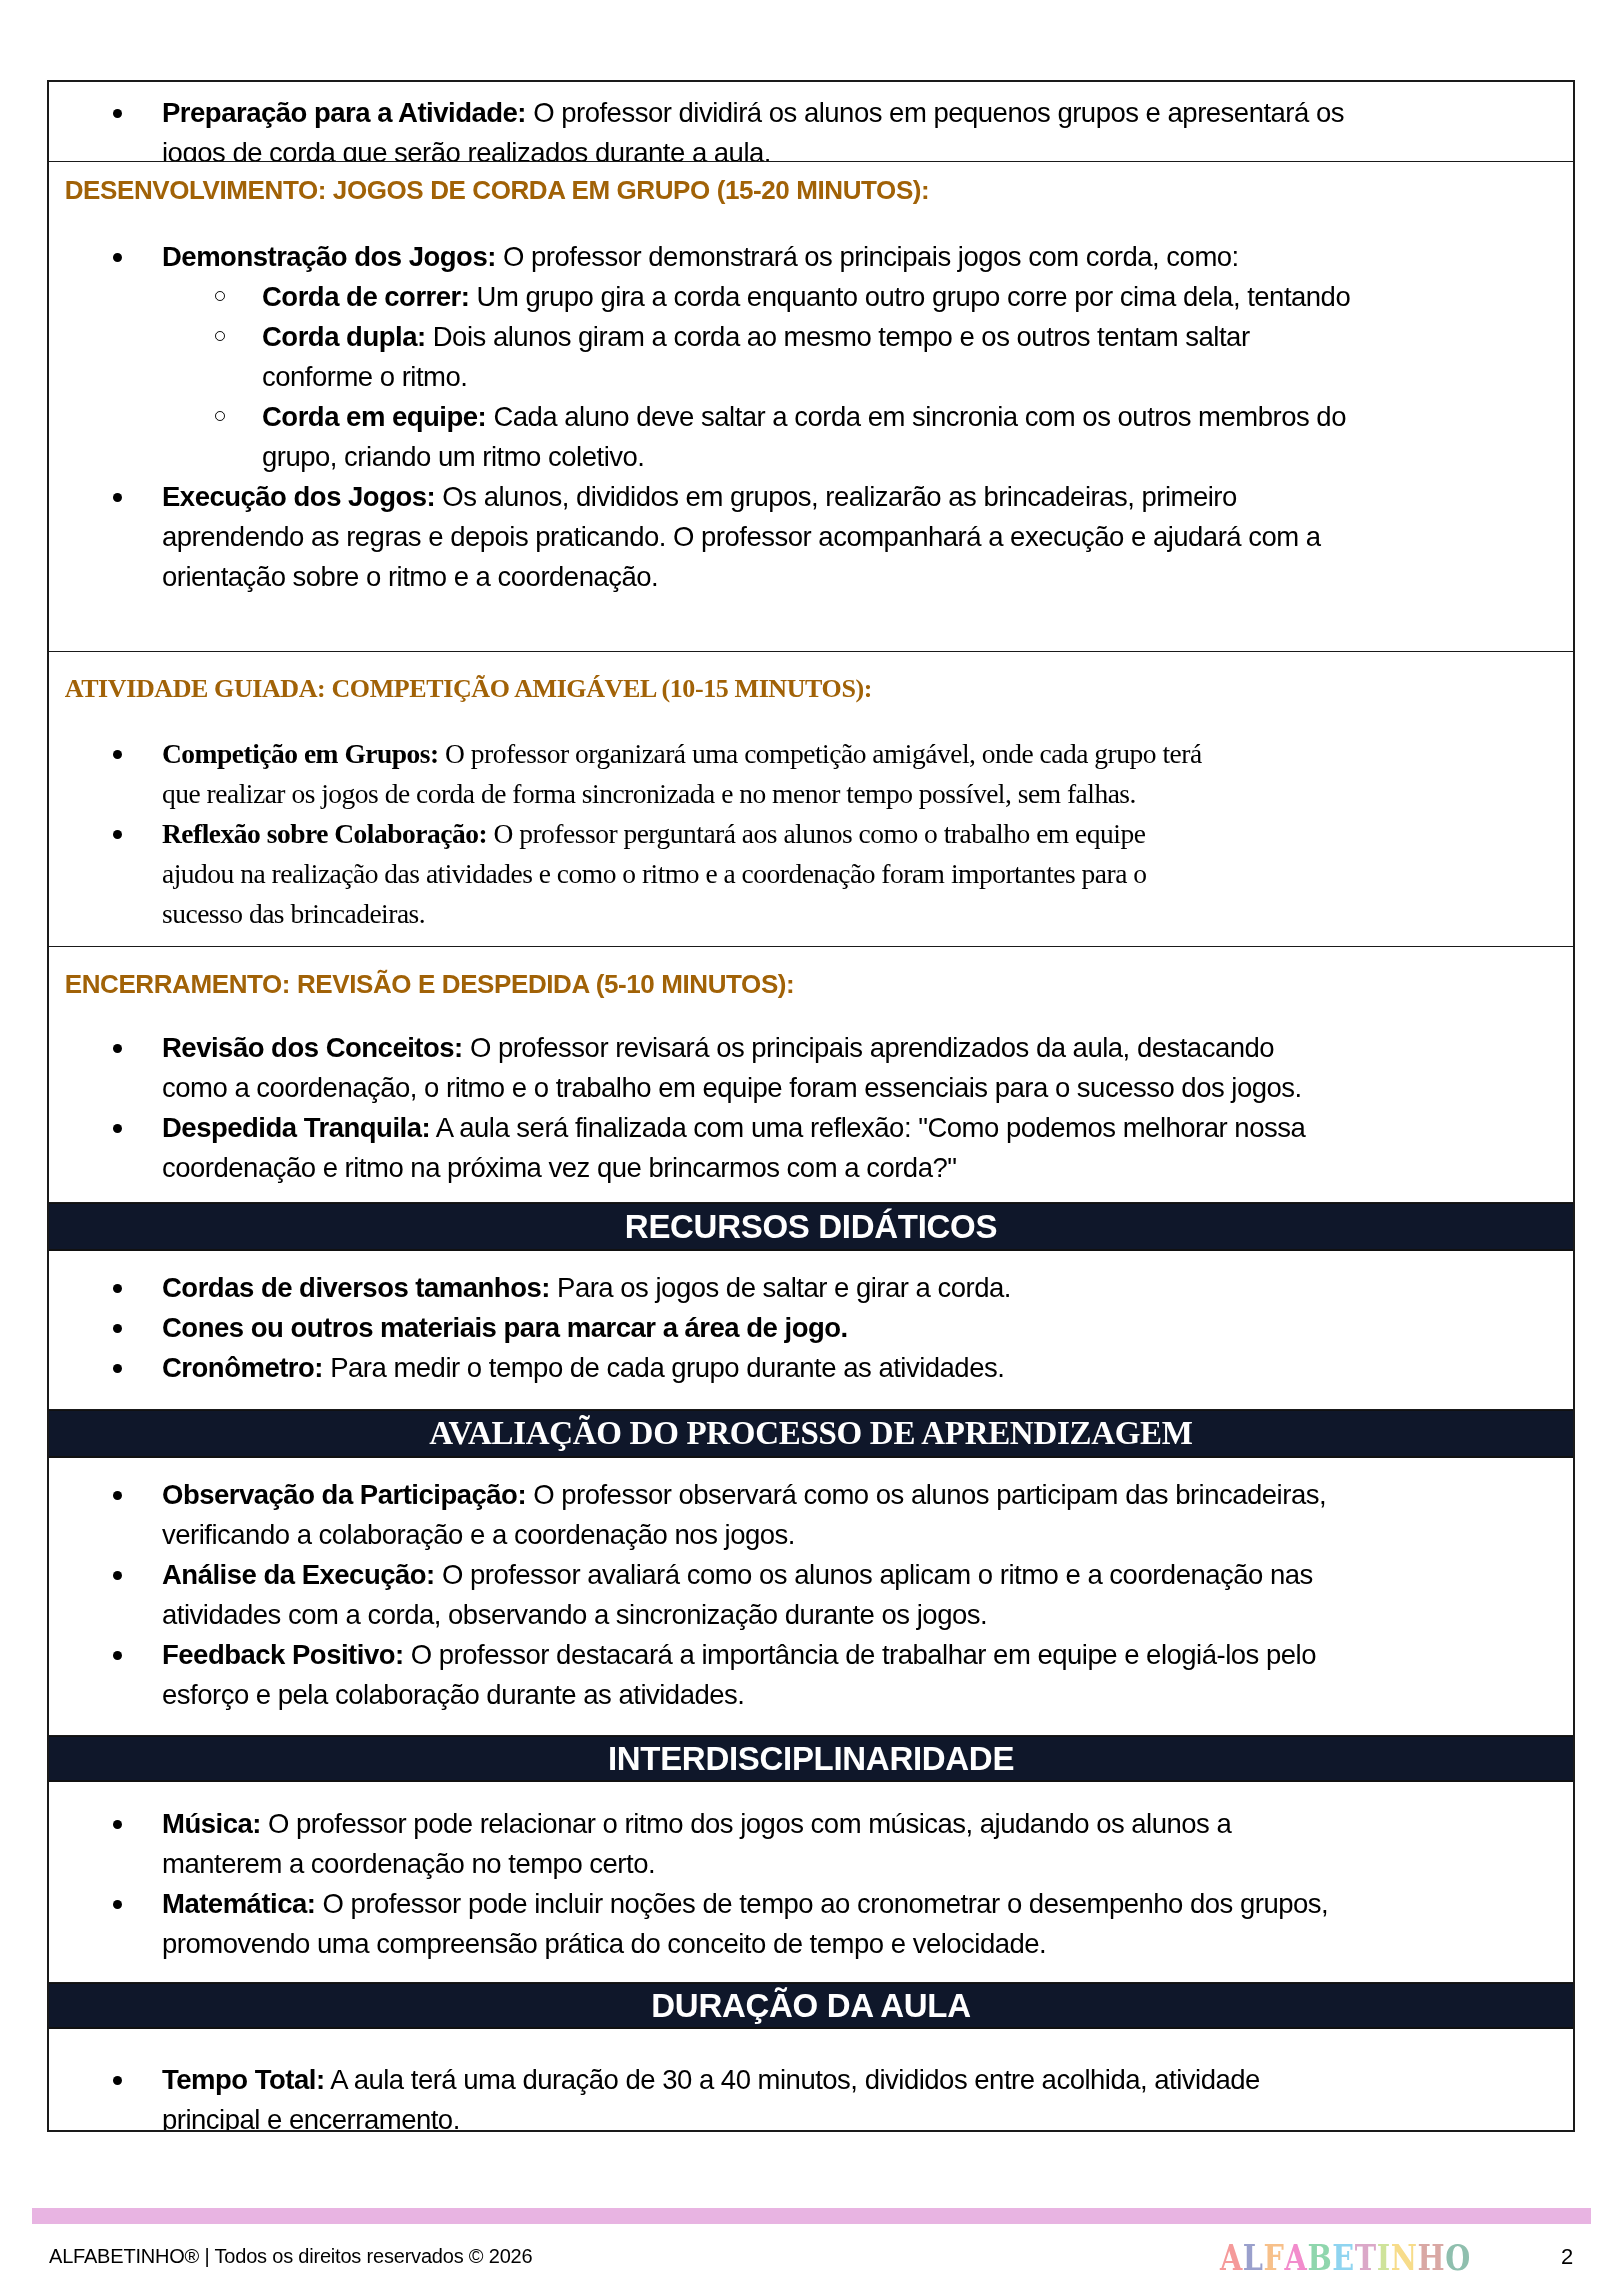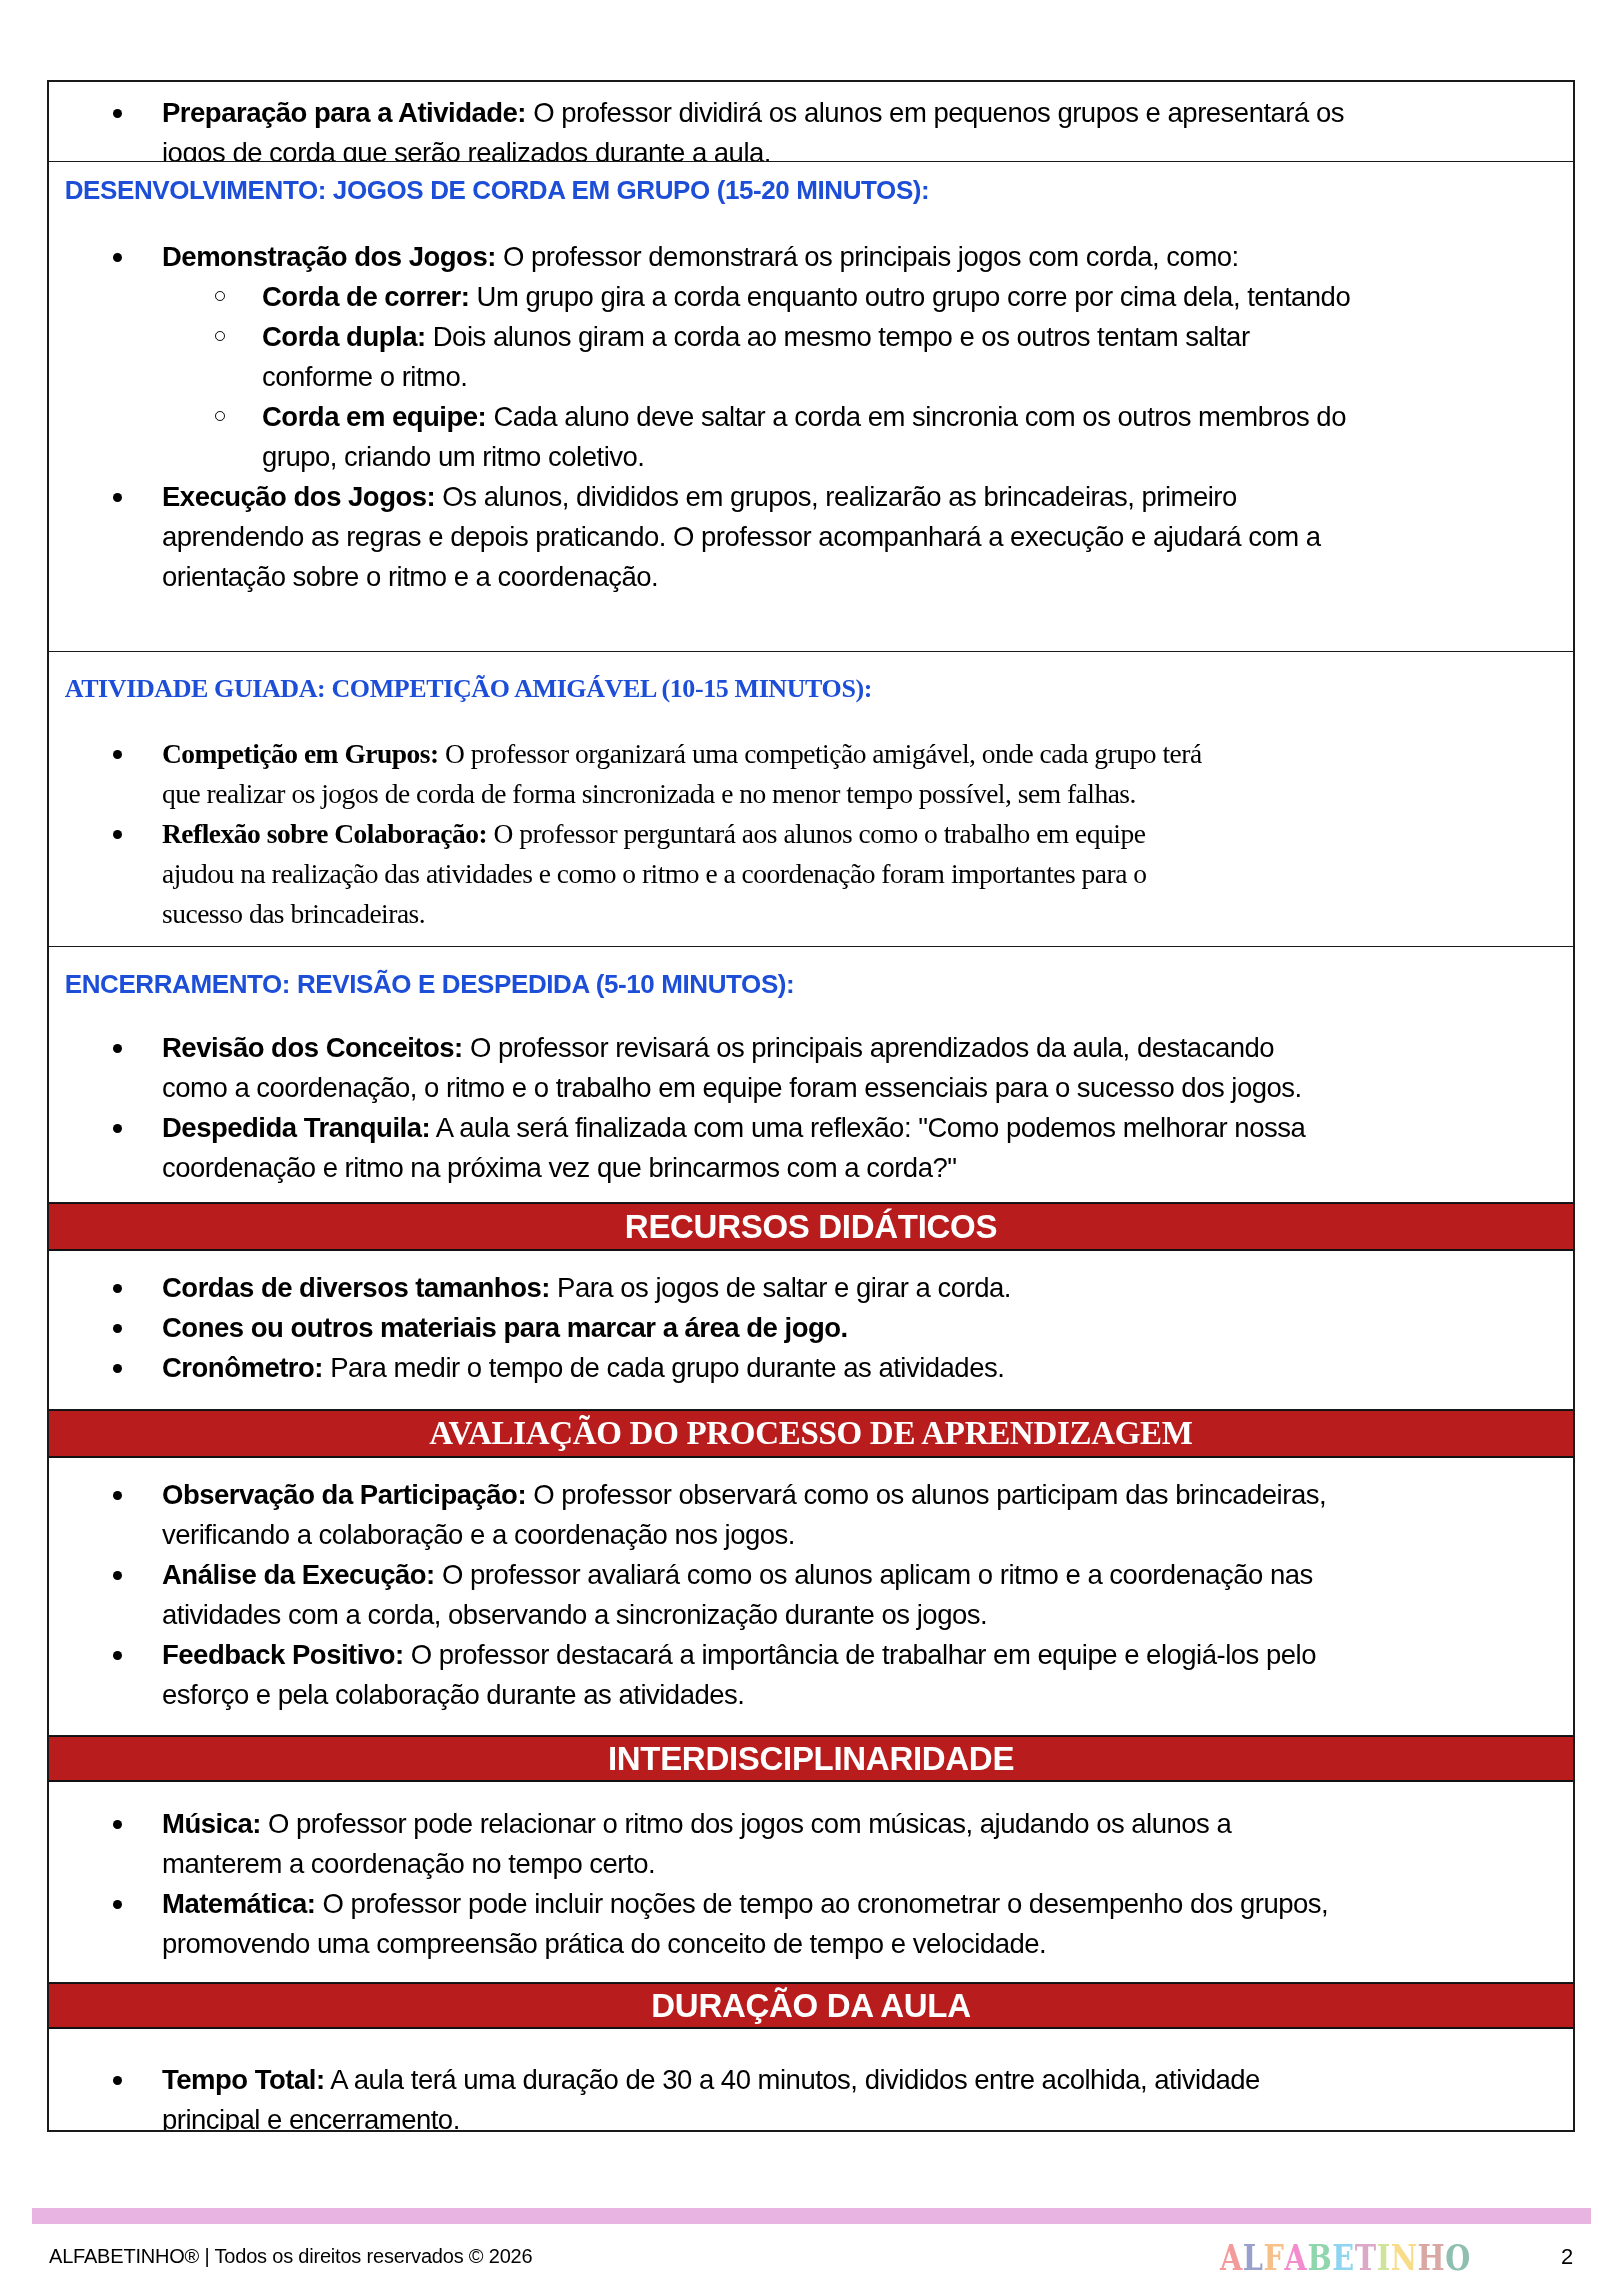--- a/index.html
+++ b/index.html
@@ -3,23 +3,23 @@
 <meta charset="utf-8">
 <style>
   html, body { margin: 0; padding: 0; background: #ffffff; }
   body { width: 1623px; height: 2295px; position: relative; overflow: hidden;
          font-family: "Liberation Sans", "DejaVu Sans", sans-serif; color: #000; }
   .page { position: absolute; left: 0; top: 0; width: 1623px; height: 2295px; }
   .table { position: absolute; left: 47px; top: 80px; width: 1528px;
            border: 2px solid #1a1a1a; box-sizing: border-box; }
   .row { position: relative; box-sizing: border-box; border-bottom: 1.3px solid #1a1a1a; overflow: hidden; }
   .row:last-child { border-bottom: none; }
-  .section-title { position: absolute; left: 15.7px; color: #1d4ed8; font-weight: bold;
+  .section-title { position: absolute; left: 15.7px; color: #a16207; font-weight: bold;
                    font-size: 26px; letter-spacing: -0.4px; white-space: nowrap; }
-  .green-bar { background: #b91c1c; color: #ffffff; font-weight: bold; font-size: 33px;
+  .green-bar { background: #0f172a; color: #ffffff; font-weight: bold; font-size: 33px;
                text-align: center; letter-spacing: -0.3px; white-space: nowrap;
                display: flex; align-items: center; justify-content: center;
                border-bottom: 2px solid #111; border-top: 0.7px solid #111; }
   ul.bullets { list-style: none; margin: 0; padding: 0; position: absolute; left: 0; right: 0; }
   .item { position: relative; padding-left: 113px; }
   .line { display: block; font-size: 27.5px; line-height: 40px; height: 40px;
           white-space: nowrap; letter-spacing: -0.5px; }
   .bullet-dot { position: absolute; left: 64px; top: 15.7px; width: 9.2px; height: 9.2px;
                 border-radius: 50%; background: #000; }
   .sub { position: relative; padding-left: 213px; }

